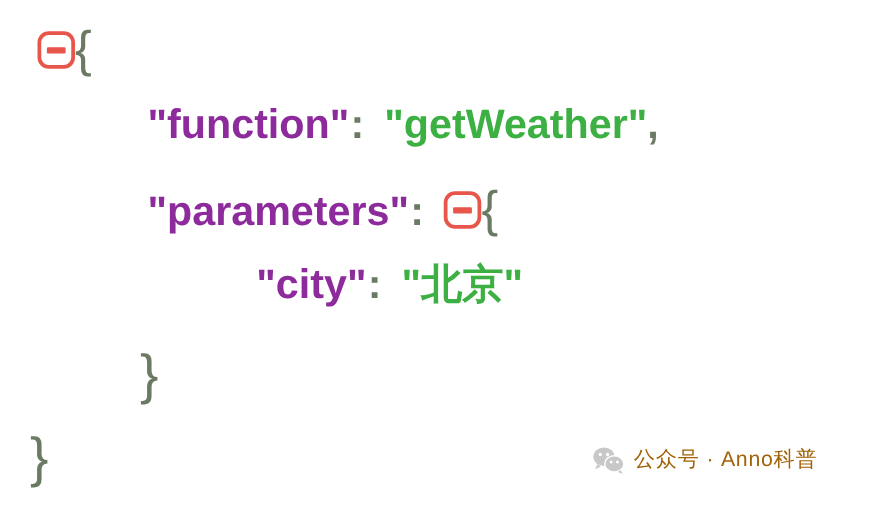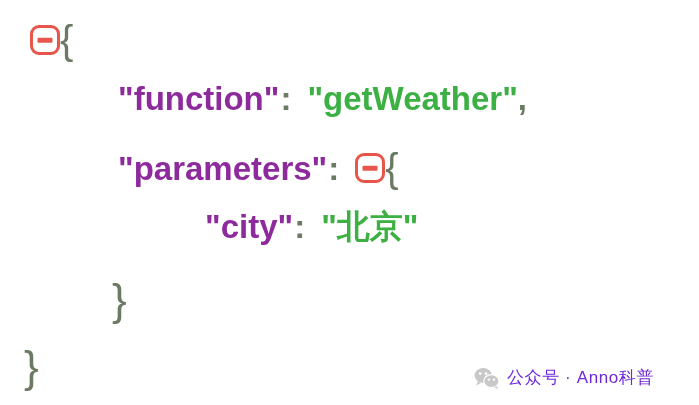--- a/index.html
+++ b/index.html
@@ -92,24 +92,24 @@
     width: 15px;
     height: 4.5px;
     border-radius: 1px;
     background: #e8554a;
   }
 
   
   .watermark {
     position: absolute;
     left: 474px;
-    top: 366px;
+    top: 356px;
     display: flex;
     align-items: center;
-    color: #6d28d9;
+    color: #a16207;
     font-size: 17px;
     font-weight: normal;
     font-family: "Liberation Sans", sans-serif;
     letter-spacing: 0.6px;
   }
   .wechat-icon {
     width: 26px;
     height: 22px;
     margin-right: 7px;
     flex: 0 0 auto;

